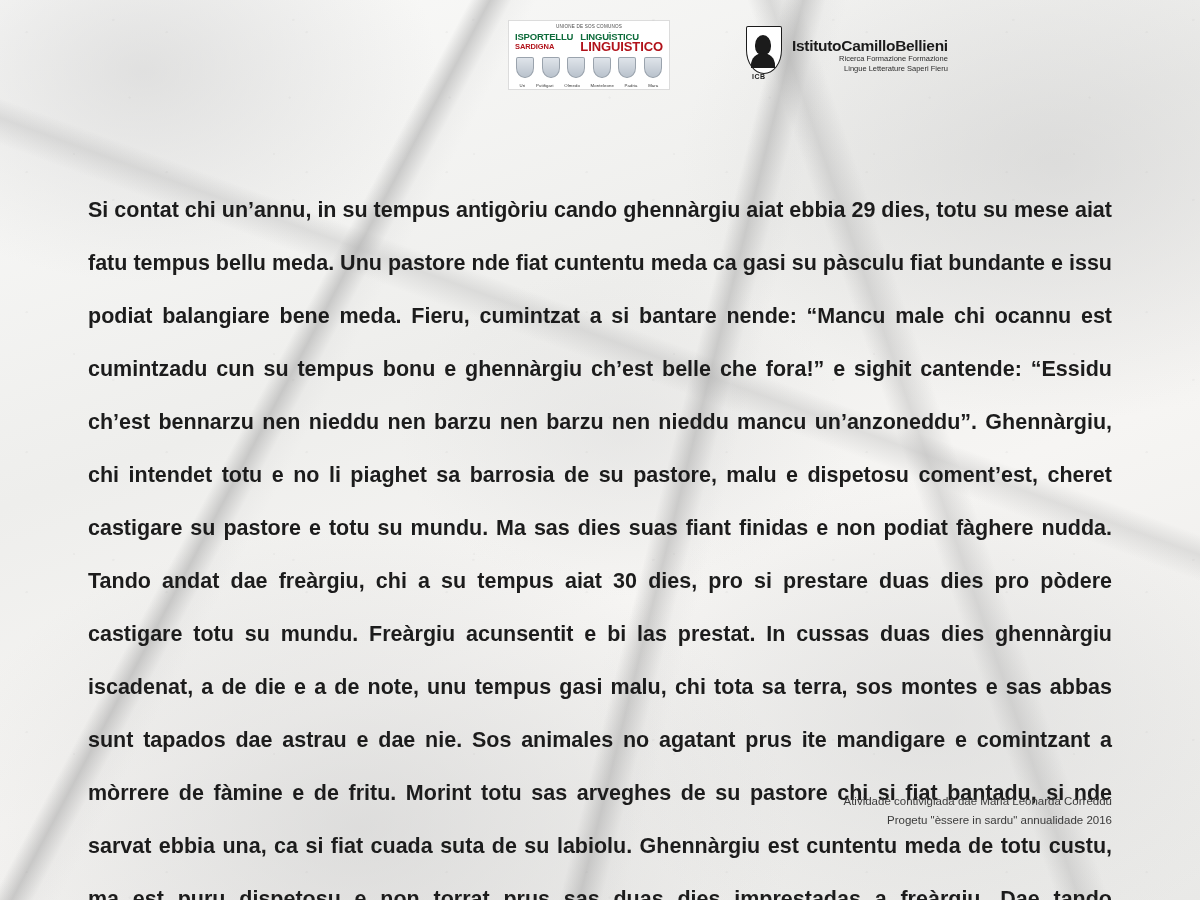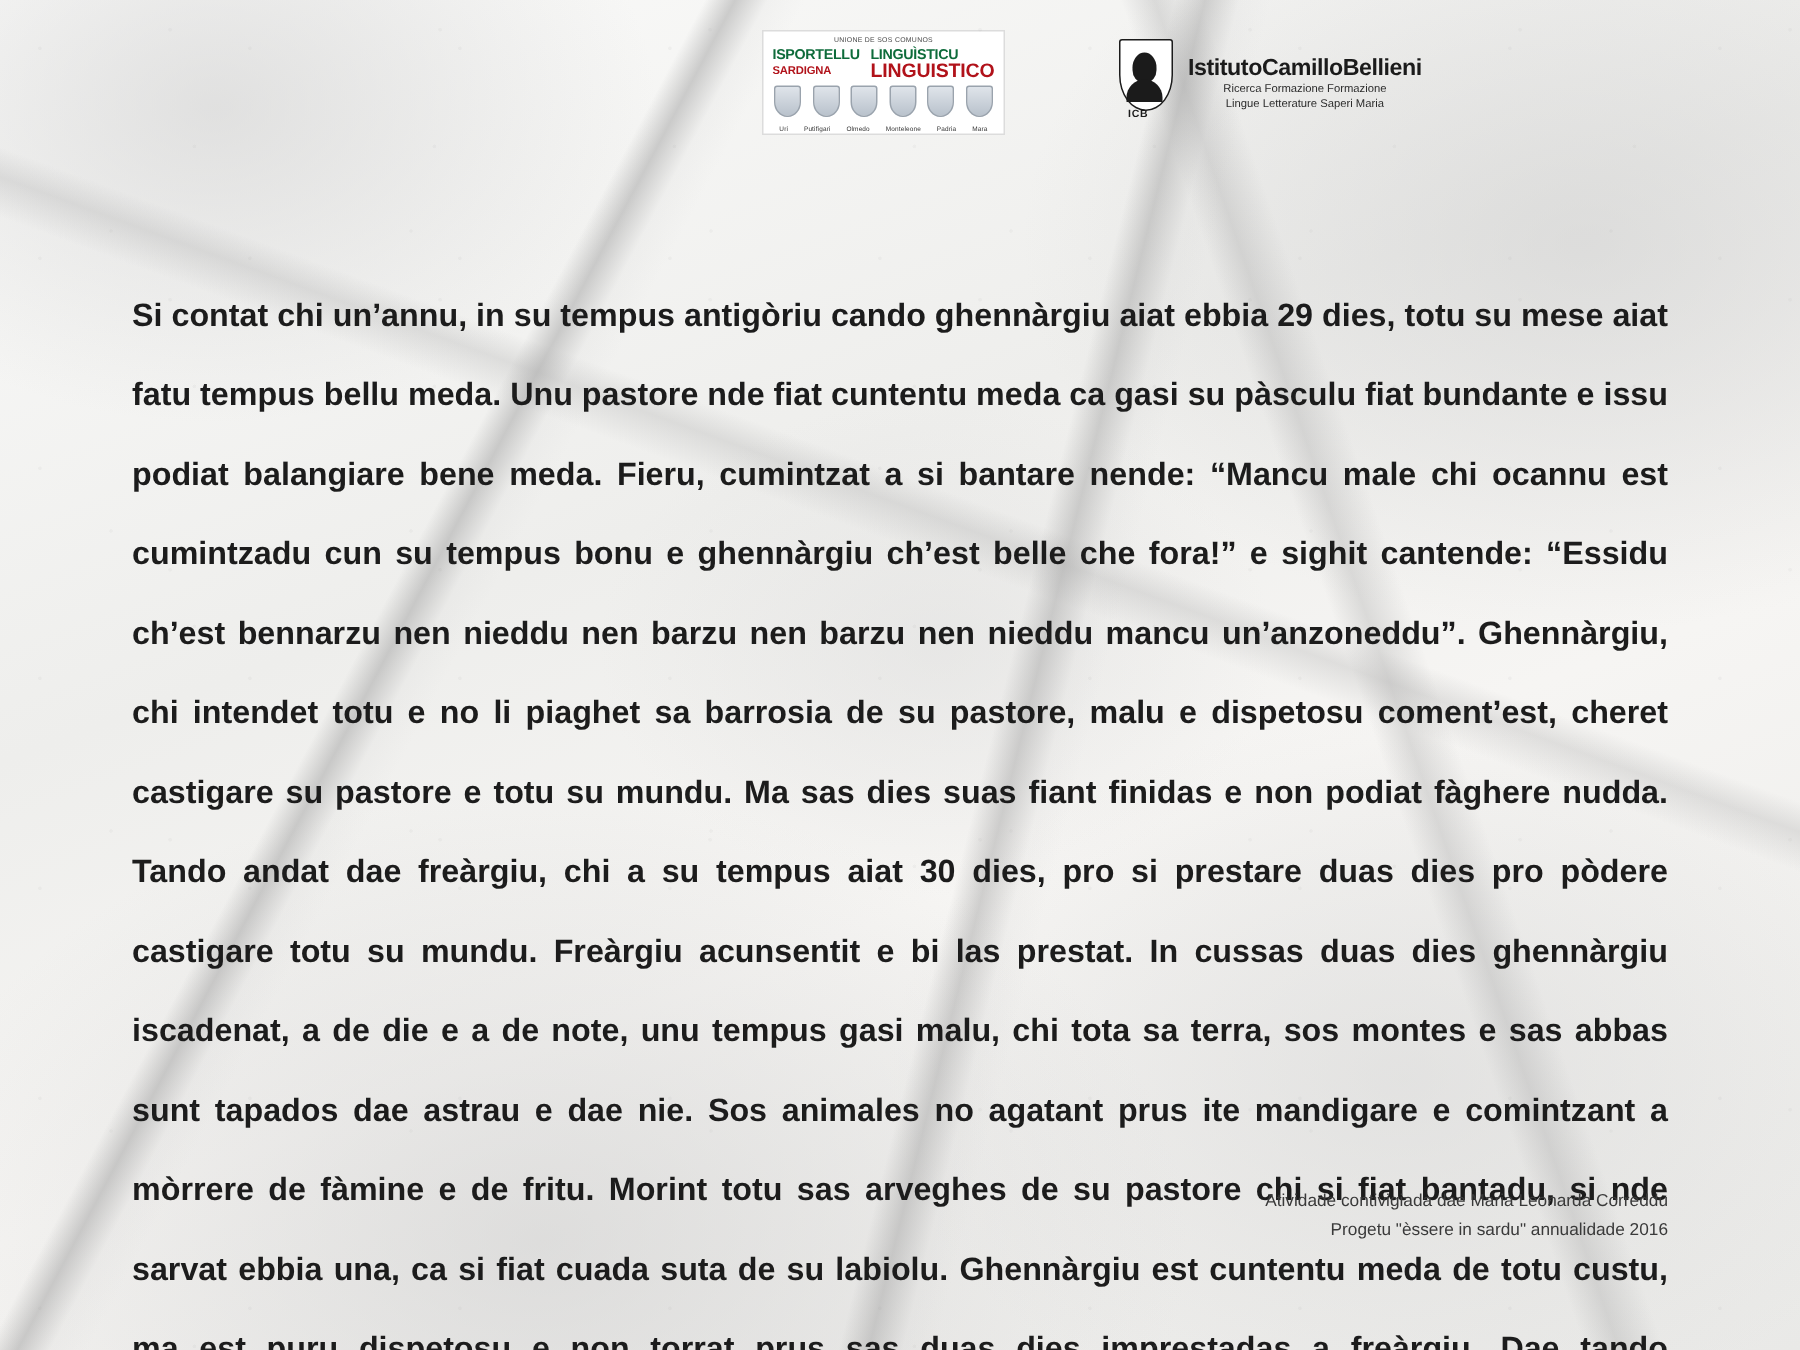--- a/index.html
+++ b/index.html
@@ -119,21 +119,21 @@
     border: 1px solid #9aa3ad;
     border-radius: 2px 2px 48% 48%;
   }
   .isp-towns {
     position: absolute; bottom: 1px; left: 0; width: 160px;
     display: flex; justify-content: space-evenly;
     font-size: 4.3px; color: #333; letter-spacing: .1px;
   }
 
   
-  .logo-bellieni { left: 742px; top: 4px; width: 230px; text-align: center; }
+  .logo-bellieni { left: 742px; top: 4px; width: 230px; text-align: right; }
   .bell-row { display: flex; align-items: center; gap: 8px; }
   .bell-mark {
     width: 42px; height: 58px; position: relative; flex: 0 0 auto;
   }
   .bell-mark .shield {
     position: absolute; left: 4px; top: 0; width: 34px; height: 46px;
     border: 1.6px solid #1b1b1b;
     border-radius: 2px 2px 50% 50%;
     background: #fff;
   }
@@ -223,21 +223,21 @@
       <div class="bell-row">
         <div class="bell-mark">
           <div class="shield"></div>
           <div class="head"></div>
           <div class="bust"></div>
           <div class="icb">ICB</div>
         </div>
         <div>
           <div class="bell-title">IstitutoCamilloBellieni</div>
           <div class="bell-sub1">Ricerca Formazione Formazione</div>
-          <div class="bell-sub2">Lingue Letterature Saperi Maria</div>
+          <div class="bell-sub2">Lingue Letterature Saperi Fieru</div>
         </div>
       </div>
     </div>
 
   </div>
 
   <div class="story">Si contat chi un’annu, in su tempus antigòriu cando ghennàrgiu aiat ebbia 29 dies, totu su mese aiat fatu tempus bellu meda. Unu pastore nde fiat cuntentu meda ca gasi su pàsculu fiat bundante e issu podiat balangiare bene meda. Fieru, cumintzat a si bantare nende: “Mancu male chi ocannu est cumintzadu cun su tempus bonu e ghennàrgiu ch’est belle che fora!” e sighit cantende: “Essidu ch’est bennarzu nen nieddu nen barzu nen barzu nen nieddu mancu un’anzoneddu”. Ghennàrgiu, chi intendet totu e no li piaghet sa barrosia de su pastore, malu e dispetosu coment’est, cheret castigare su pastore e totu su mundu. Ma sas dies suas fiant finidas e non podiat fàghere nudda. Tando andat dae freàrgiu, chi a su tempus aiat 30 dies, pro si prestare duas dies pro pòdere castigare totu su mundu. Freàrgiu acunsentit e bi las prestat. In cussas duas dies ghennàrgiu iscadenat, a de die e a de note, unu tempus gasi malu, chi tota sa terra, sos montes e sas abbas sunt tapados dae astrau e dae nie. Sos animales no agatant prus ite mandigare e comintzant a mòrrere de fàmine e de fritu. Morint totu sas arveghes de su pastore chi si fiat bantadu, si nde sarvat ebbia una, ca si fiat cuada suta de su labiolu. Ghennàrgiu est cuntentu meda de totu custu, ma est puru dispetosu e non torrat prus sas duas dies imprestadas a freàrgiu. Dae tando ghennàrgiu at 31 dies e su 30 e su 31 faghet fritu meda. E freàrgiu nd’at ebbia 28 e galu est isetende sas duas dies imprestadas....</div>
 
   <div class="credits">
     <div>Atividade contivigiada dae Maria Leonarda Correddu</div>

